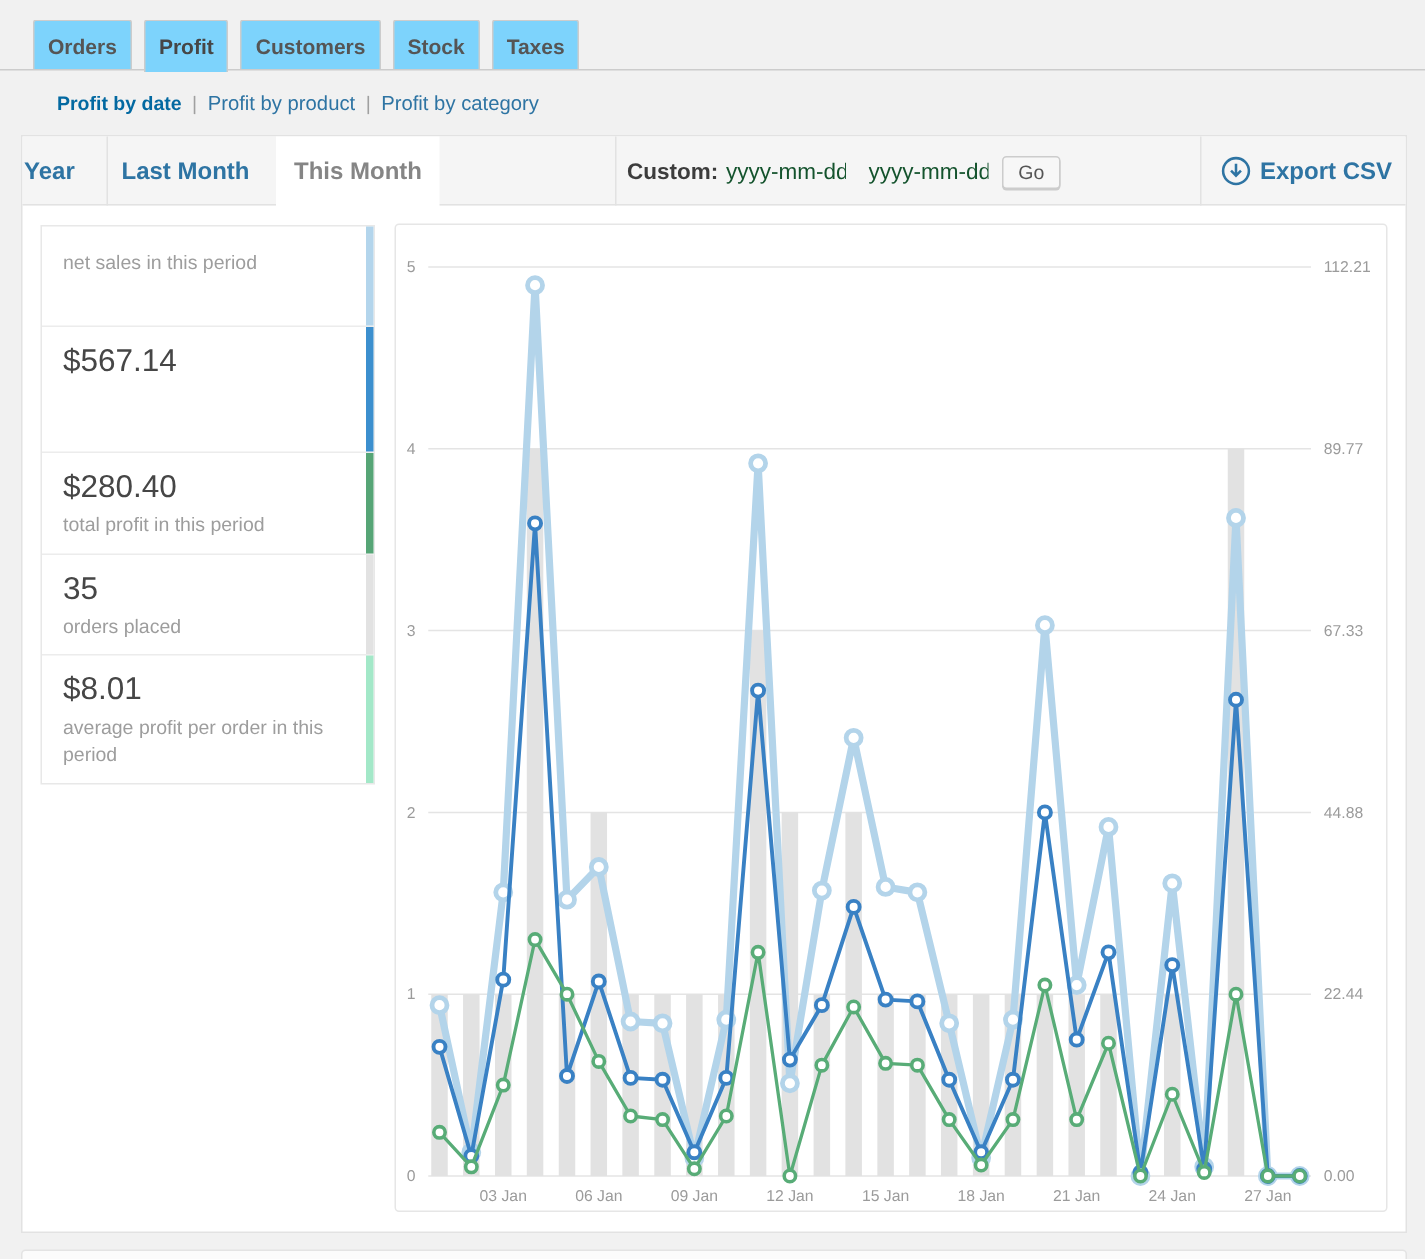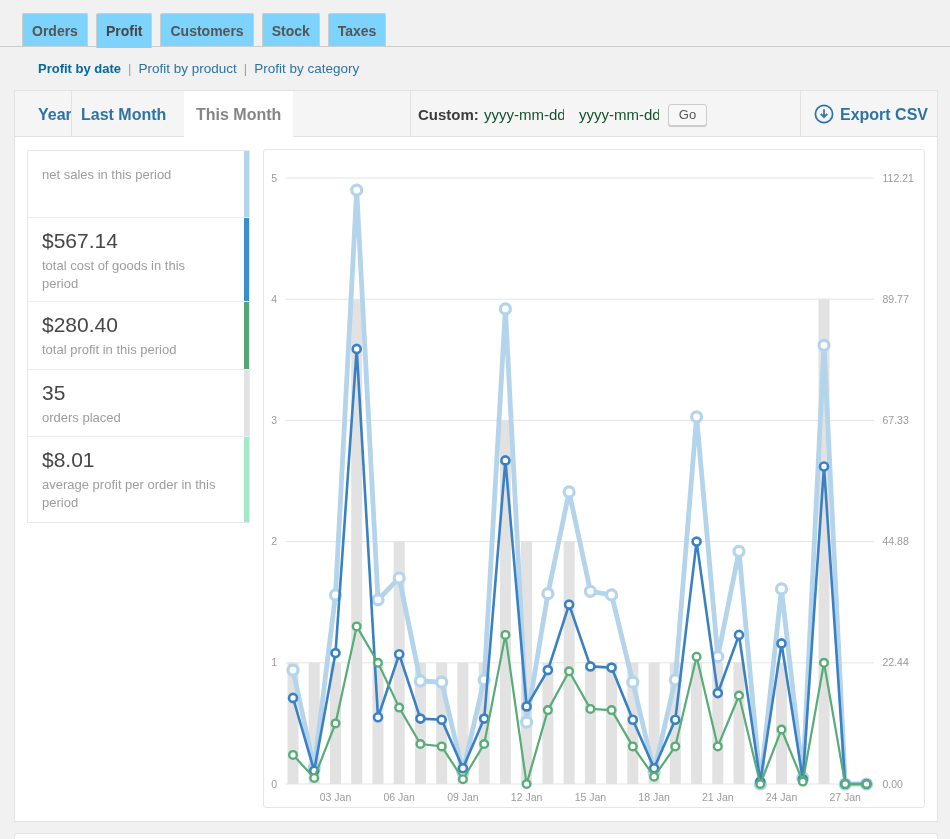--- a/index.html
+++ b/index.html
@@ -47,21 +47,21 @@
 </head>
 <body>
 
 <div class="navwrap"><div class="ntab">Orders</div><div class="ntab act">Profit</div><div class="ntab">Customers</div><div class="ntab">Stock</div><div class="ntab">Taxes</div></div>
 
 <div class="subnav"><b>Profit by date</b><span class="sep">|</span><a>Profit by product</a><span class="sep">|</span><a>Profit by category</a></div>
 
 <div class="panel">
   <div class="pheader"></div>
   <div class="whitetab" style="left:169px; width:109px;"></div>
-  <div class="hitem" style="left:23px;">Year</div>
+  <div class="hitem" style="left:1px;">Year</div>
   <div class="rsep" style="left:56px;"></div>
   <div class="hitem thismonth" style="left:181px;">This Month</div>
   <div class="hitem" style="left:66px;">Last Month</div>
   <div class="rsep" style="left:395px;"></div>
   <div class="hitem customlbl" style="left:403px;">Custom:</div>
   <div class="hitem ph" style="left:469px;">yyyy-mm-dd</div>
   <div class="hitem ph" style="left:564px;">yyyy-mm-dd</div>
   <div class="gobtn">Go</div>
   <div class="rsep" style="left:785px;"></div>
   <svg class="abs" style="left:799px;top:13px" width="20" height="20" viewBox="0 0 20 20">
@@ -71,21 +71,20 @@
   <div class="hitem" style="left:825px;">Export CSV</div>
 </div>
 
 <div class="stats">
   <div class="srow" style="height:67px;">
       <div class="slab">net sales in this period</div>
       <div class="sbar" style="background:#b3d5ec;"></div>
     </div>
   <div class="srow" style="height:84px;">
       <div class="snum">$567.14</div>
-      <div class="slab">total cost of goods in this period</div>
       <div class="sbar" style="background:#3c8fce;"></div>
     </div>
   <div class="srow" style="height:68px;">
       <div class="snum">$280.40</div>
       <div class="slab">total profit in this period</div>
       <div class="sbar" style="background:#56a576;"></div>
     </div>
   <div class="srow" style="height:67px;">
       <div class="snum">35</div>
       <div class="slab">orders placed</div>

